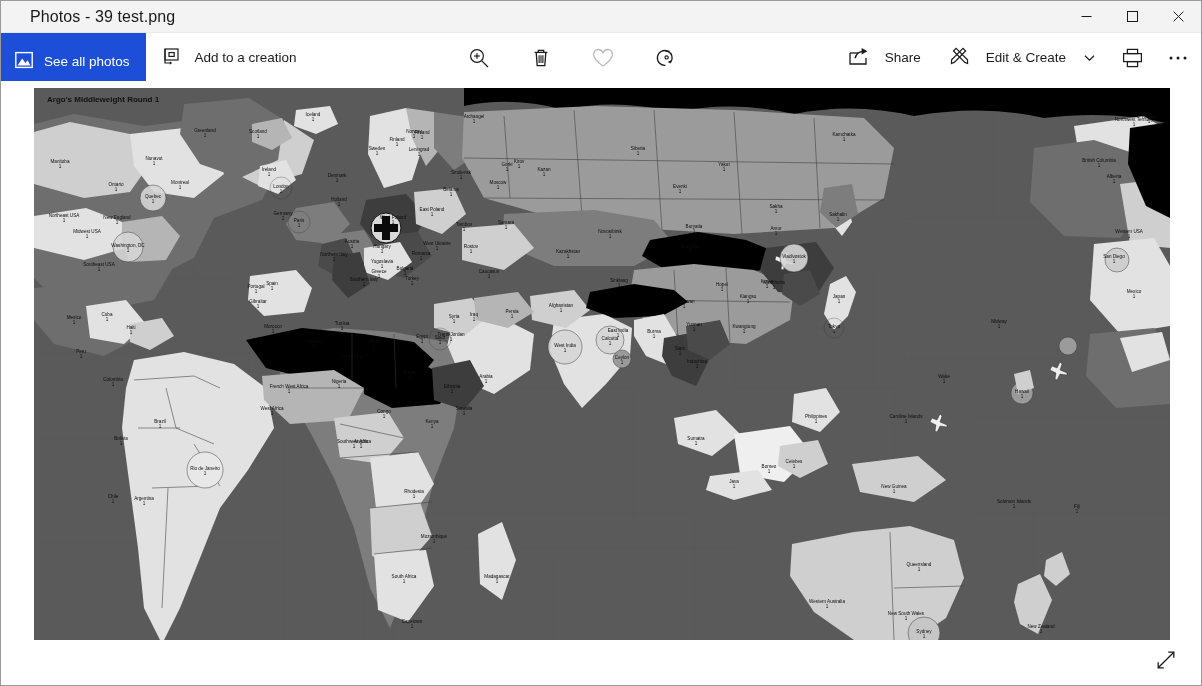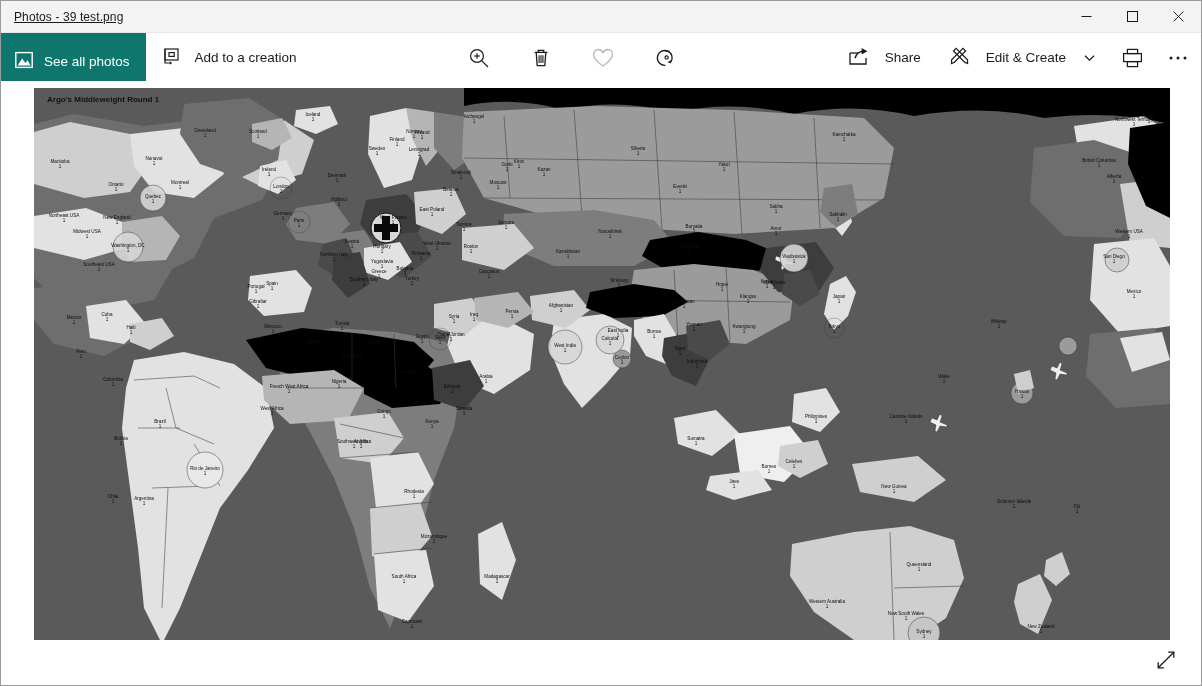--- a/index.html
+++ b/index.html
@@ -18,24 +18,23 @@
   }
   
   .titlebar {
     height: 32px; min-height: 32px;
     background: #f3f3f3;
     display: flex; align-items: center;
     justify-content: space-between;
     border-bottom: 1px solid #e8e8e8;
   }
   .titlebar-text {
-    font-size: 12px; color: #1a1a1a;
-    padding-left: 13px; letter-spacing: .1px;
+    font-size: 16px; color: #1a1a1a;
+    padding-left: 29px; letter-spacing: .1px;
     white-space: nowrap;
-    text-decoration: underline;
   }
   .winbtns { display: flex; height: 32px; }
   .winbtn {
     width: 46px; height: 32px;
     display: flex; align-items: center; justify-content: center;
     color: #222;
   }
   .winbtn svg { display: block; }
   
   .cmdbar {
@@ -48,21 +47,21 @@
     content: ""; position: absolute; left: 0; right: 0; bottom: 0;
     height: 1px; background: #ffffff;
   }
   .cmd-left { display: flex; align-items: stretch; }
   .cmd-center {
     flex: 1; display: flex; align-items: stretch;
     justify-content: center; gap: 0px;
   }
   .cmd-right { display: flex; align-items: stretch; }
   .see-all {
-    background: #0f766e; color: #ffffff;
+    background: #1d4ed8; color: #ffffff;
     display: flex; align-items: center; gap: 11px;
     padding: 8px 16px 0 14px; height: 49px;
     font-size: 13.5px; cursor: default;
   }
   .cmd-item {
     display: flex; align-items: center; gap: 16px;
     padding: 0 14px; height: 49px;
     font-size: 13.5px; color: #1b1b1b; cursor: default;
     white-space: nowrap;
   }

